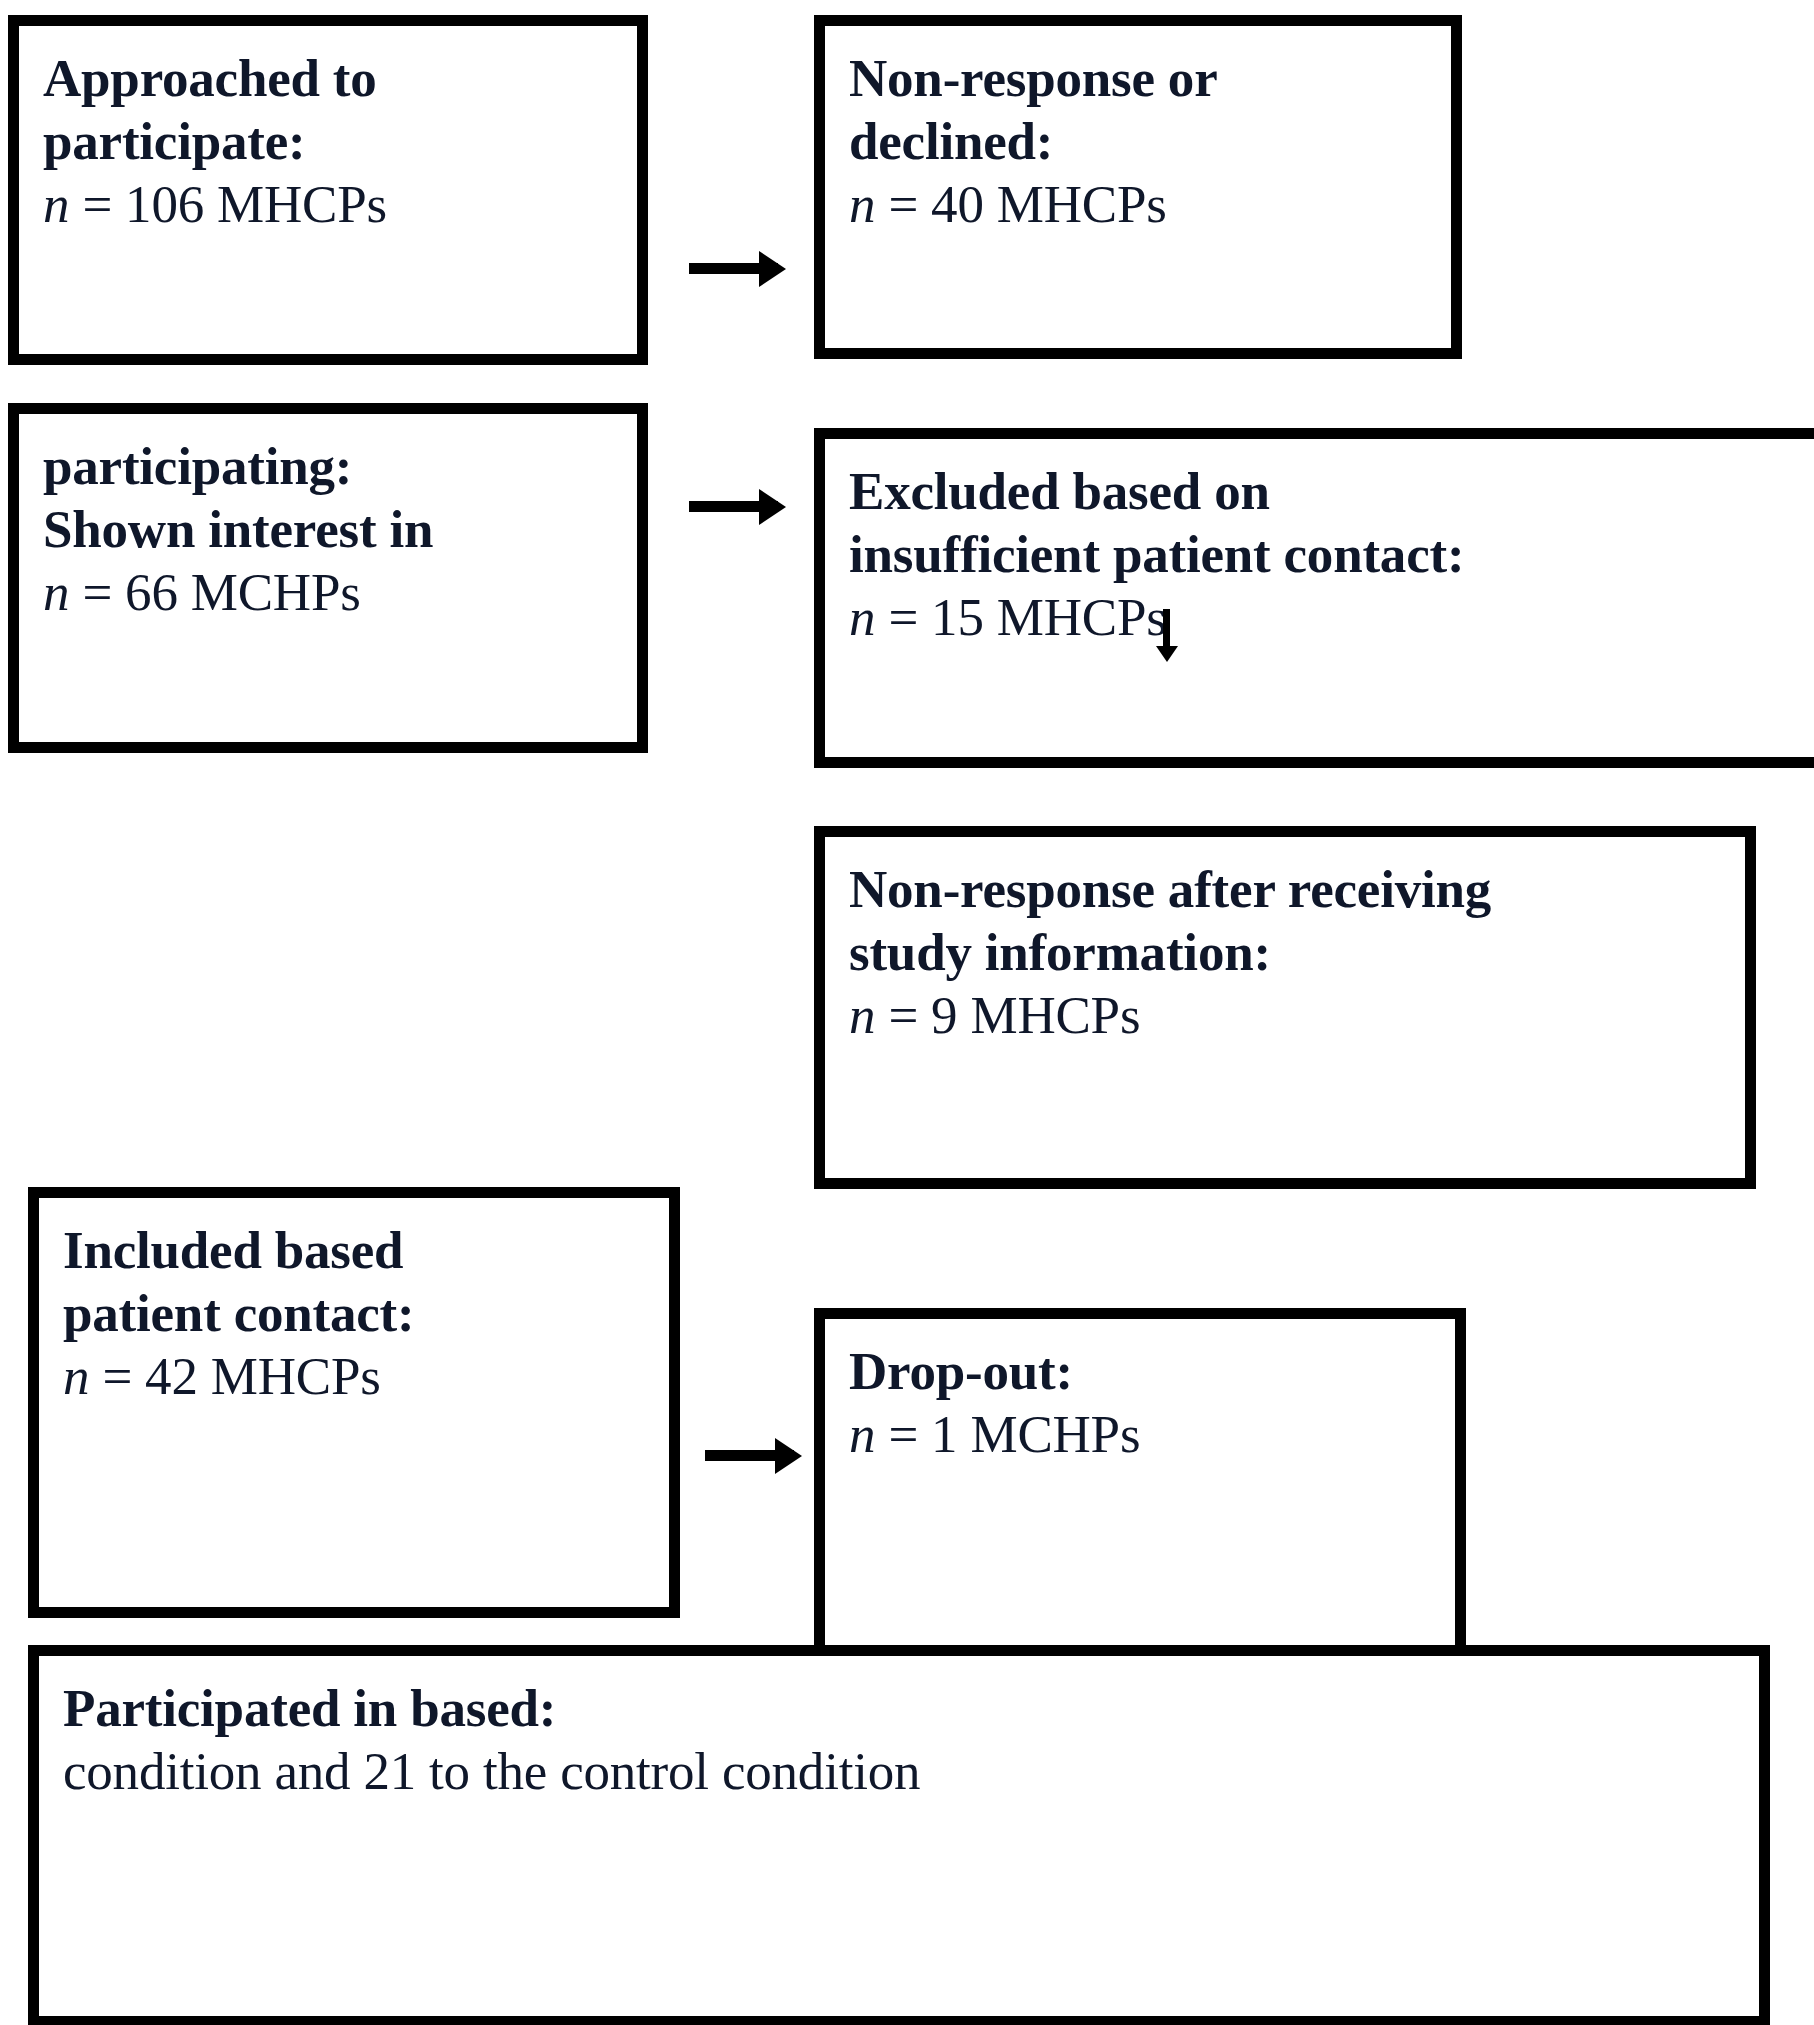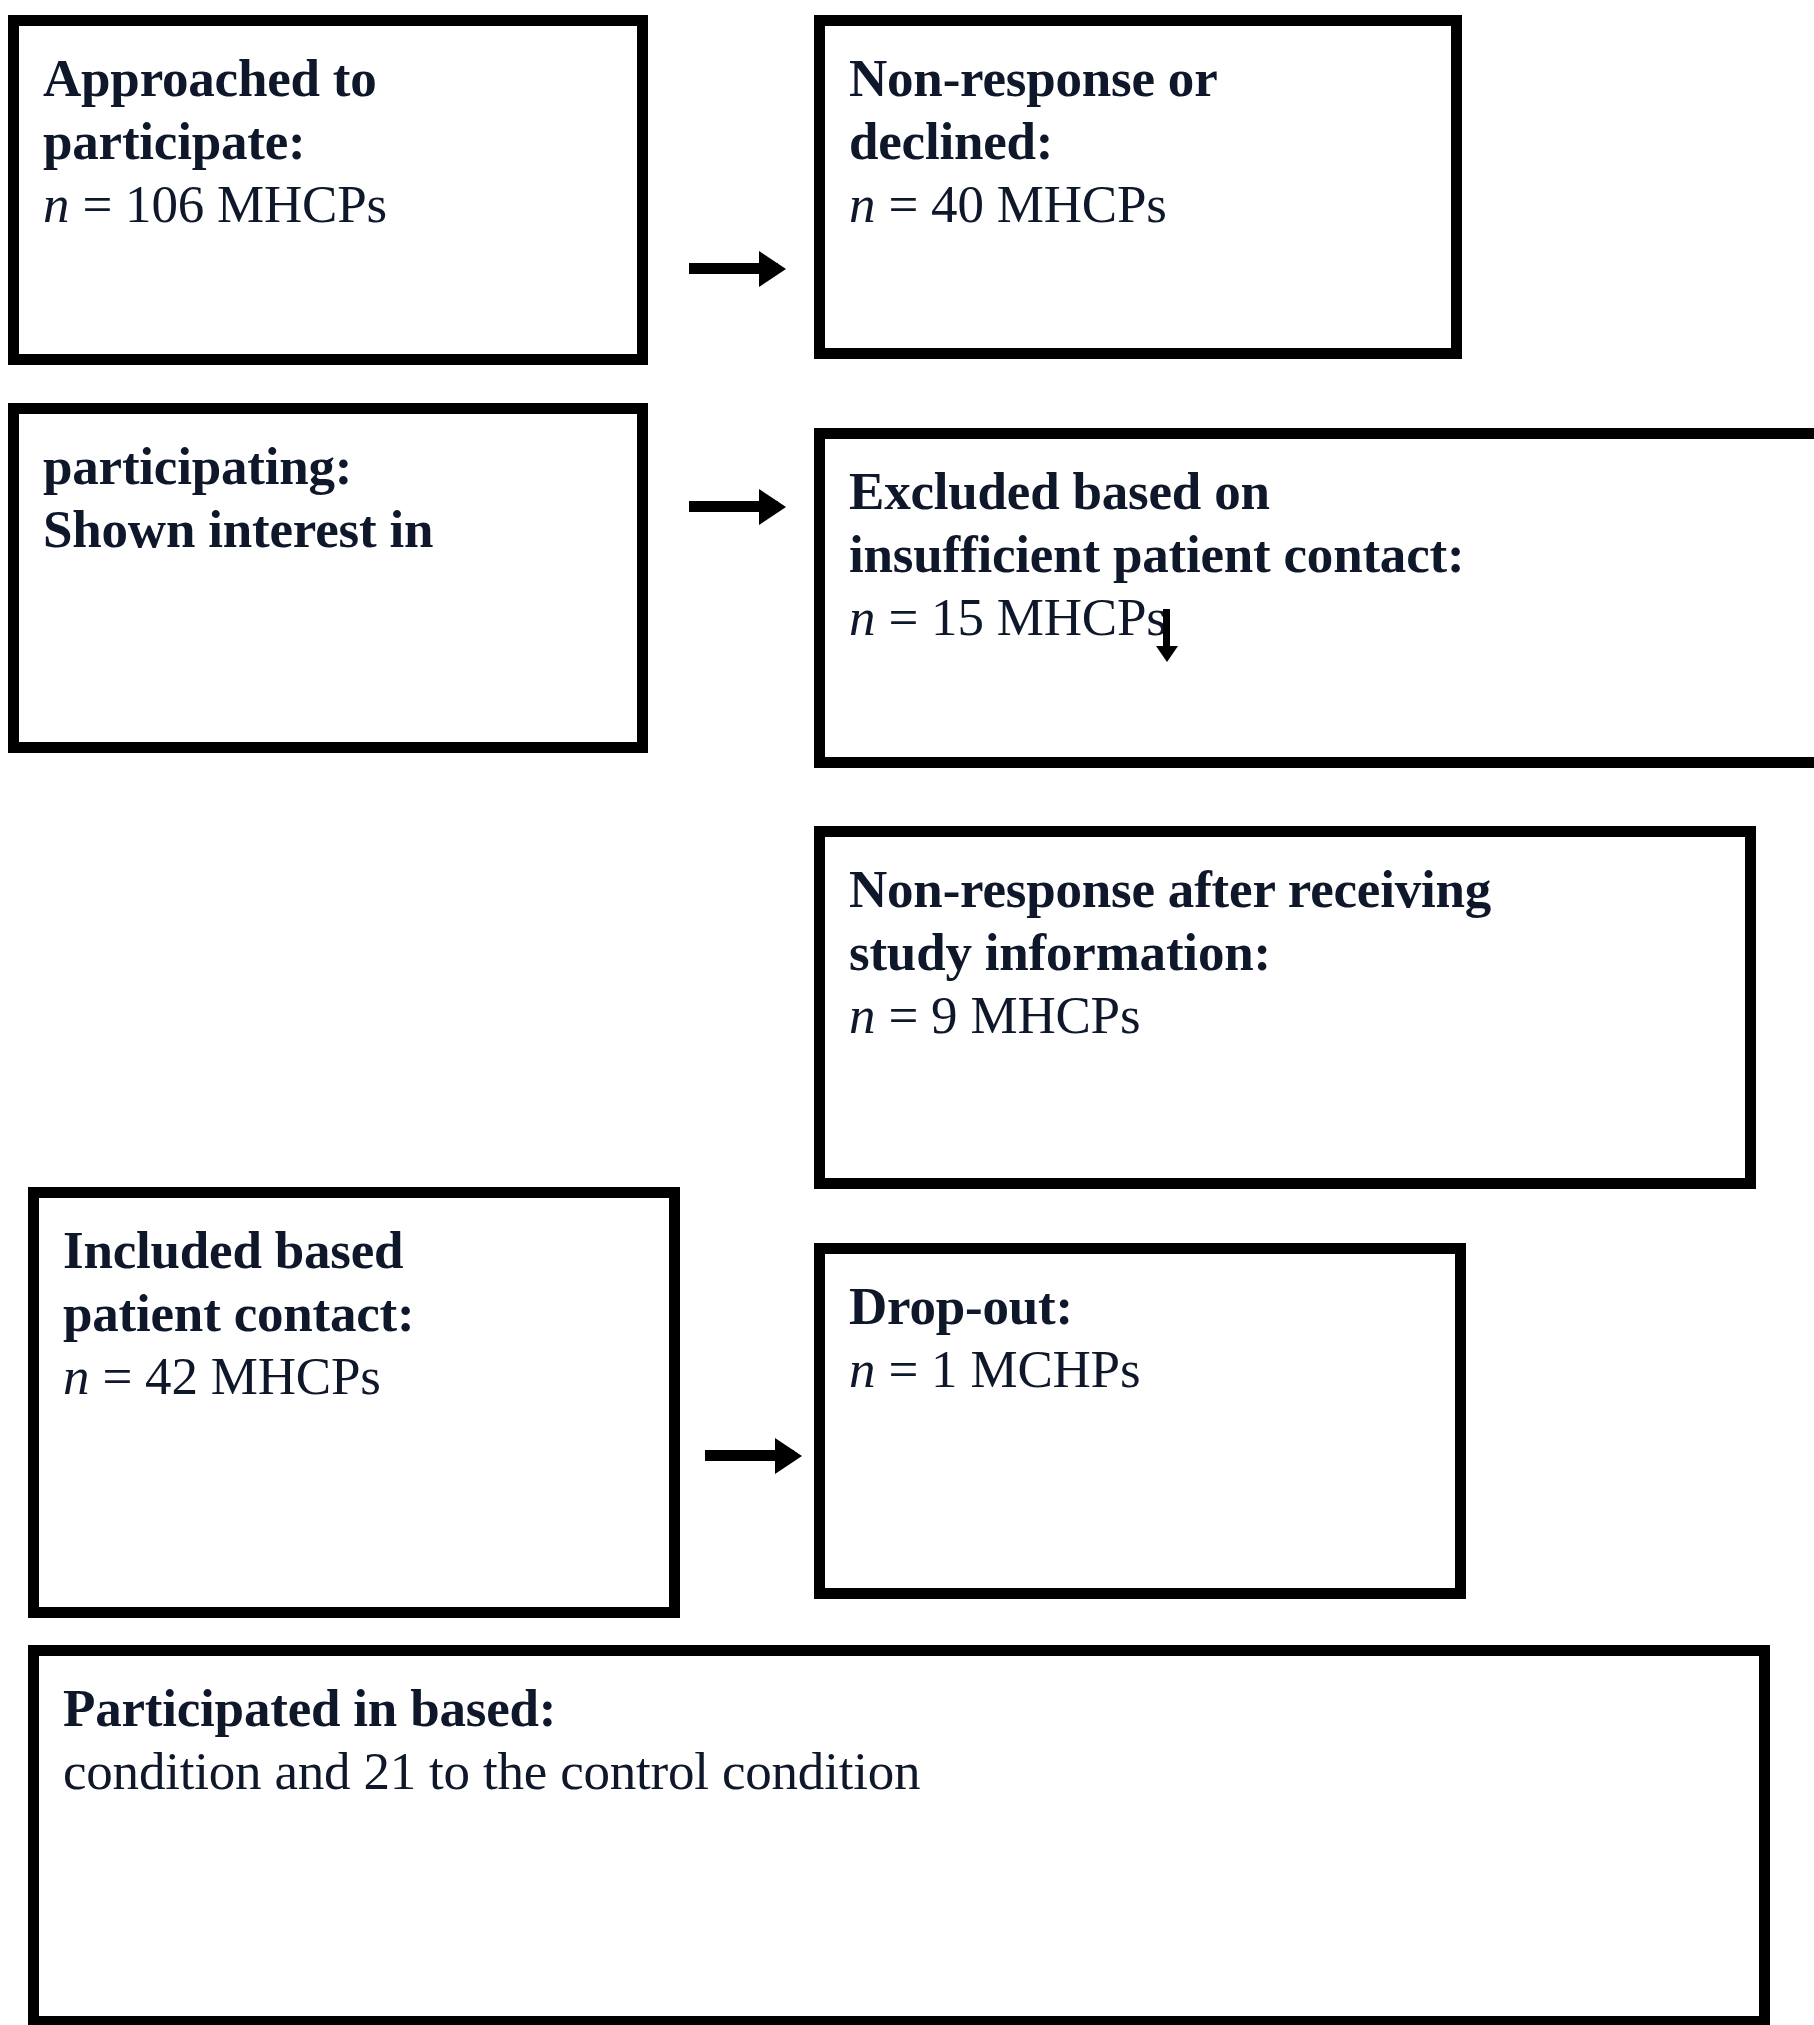--- a/index.html
+++ b/index.html
@@ -40,21 +40,21 @@
   .ital {
     font-style: italic;
   }
   
   #box-approached  { left: 8px;   top: 6.5px;    width: 640px;  height: 350px; }
   #box-nonresponse { left: 814px; top: 6.5px;    width: 648px;  height: 344px; }
   #box-interest    { left: 8px;   top: 395px;  width: 640px;  height: 350px; }
   #box-excluded    { left: 814px; top: 420px;  width: 1136px; height: 340px; }
   #box-nonresp2    { left: 814px; top: 818px; width: 942px; height: 363px; }
   #box-included    { left: 28px;   top: 1179px; width: 652px;  height: 431px; }
-  #box-dropout     { left: 814px; top: 1235px; width: 652px;  height: 356px; }
+  #box-dropout     { left: 814px; top: 1300px; width: 652px;  height: 356px; }
   #box-participated{ left: 28px;   top: 1637px; width: 1742px; height: 382px; }
 
   
   .arrow-right {
     position: absolute;
     height: 11.3px;
     background: #000000;
   }
   .arrow-right::after {
     content: "";
@@ -103,20 +103,21 @@
 
   <div class="node" id="box-nonresponse">
     <div class="line b">Non-response or</div>
     <div class="line b">declined:</div>
     <div class="line n"><span class="ital">n</span> <span>= 40 MHCPs</span></div>
   </div>
 
   <div class="node" id="box-interest">
     <div class="line b">participating:</div>
     <div class="line b">Shown interest in</div>
+    <div class="line n"><span class="ital">n</span> <span>= 66 MCHPs</span></div>
   </div>
 
   <div class="node" id="box-excluded">
     <div class="line b">Excluded based on</div>
     <div class="line b">insufficient patient contact:</div>
     <div class="line n"><span class="ital">n</span> <span>= 15 MHCPs</span></div>
   </div>
 
   <div class="node" id="box-nonresp2">
     <div class="line b">Non-response after receiving</div>

